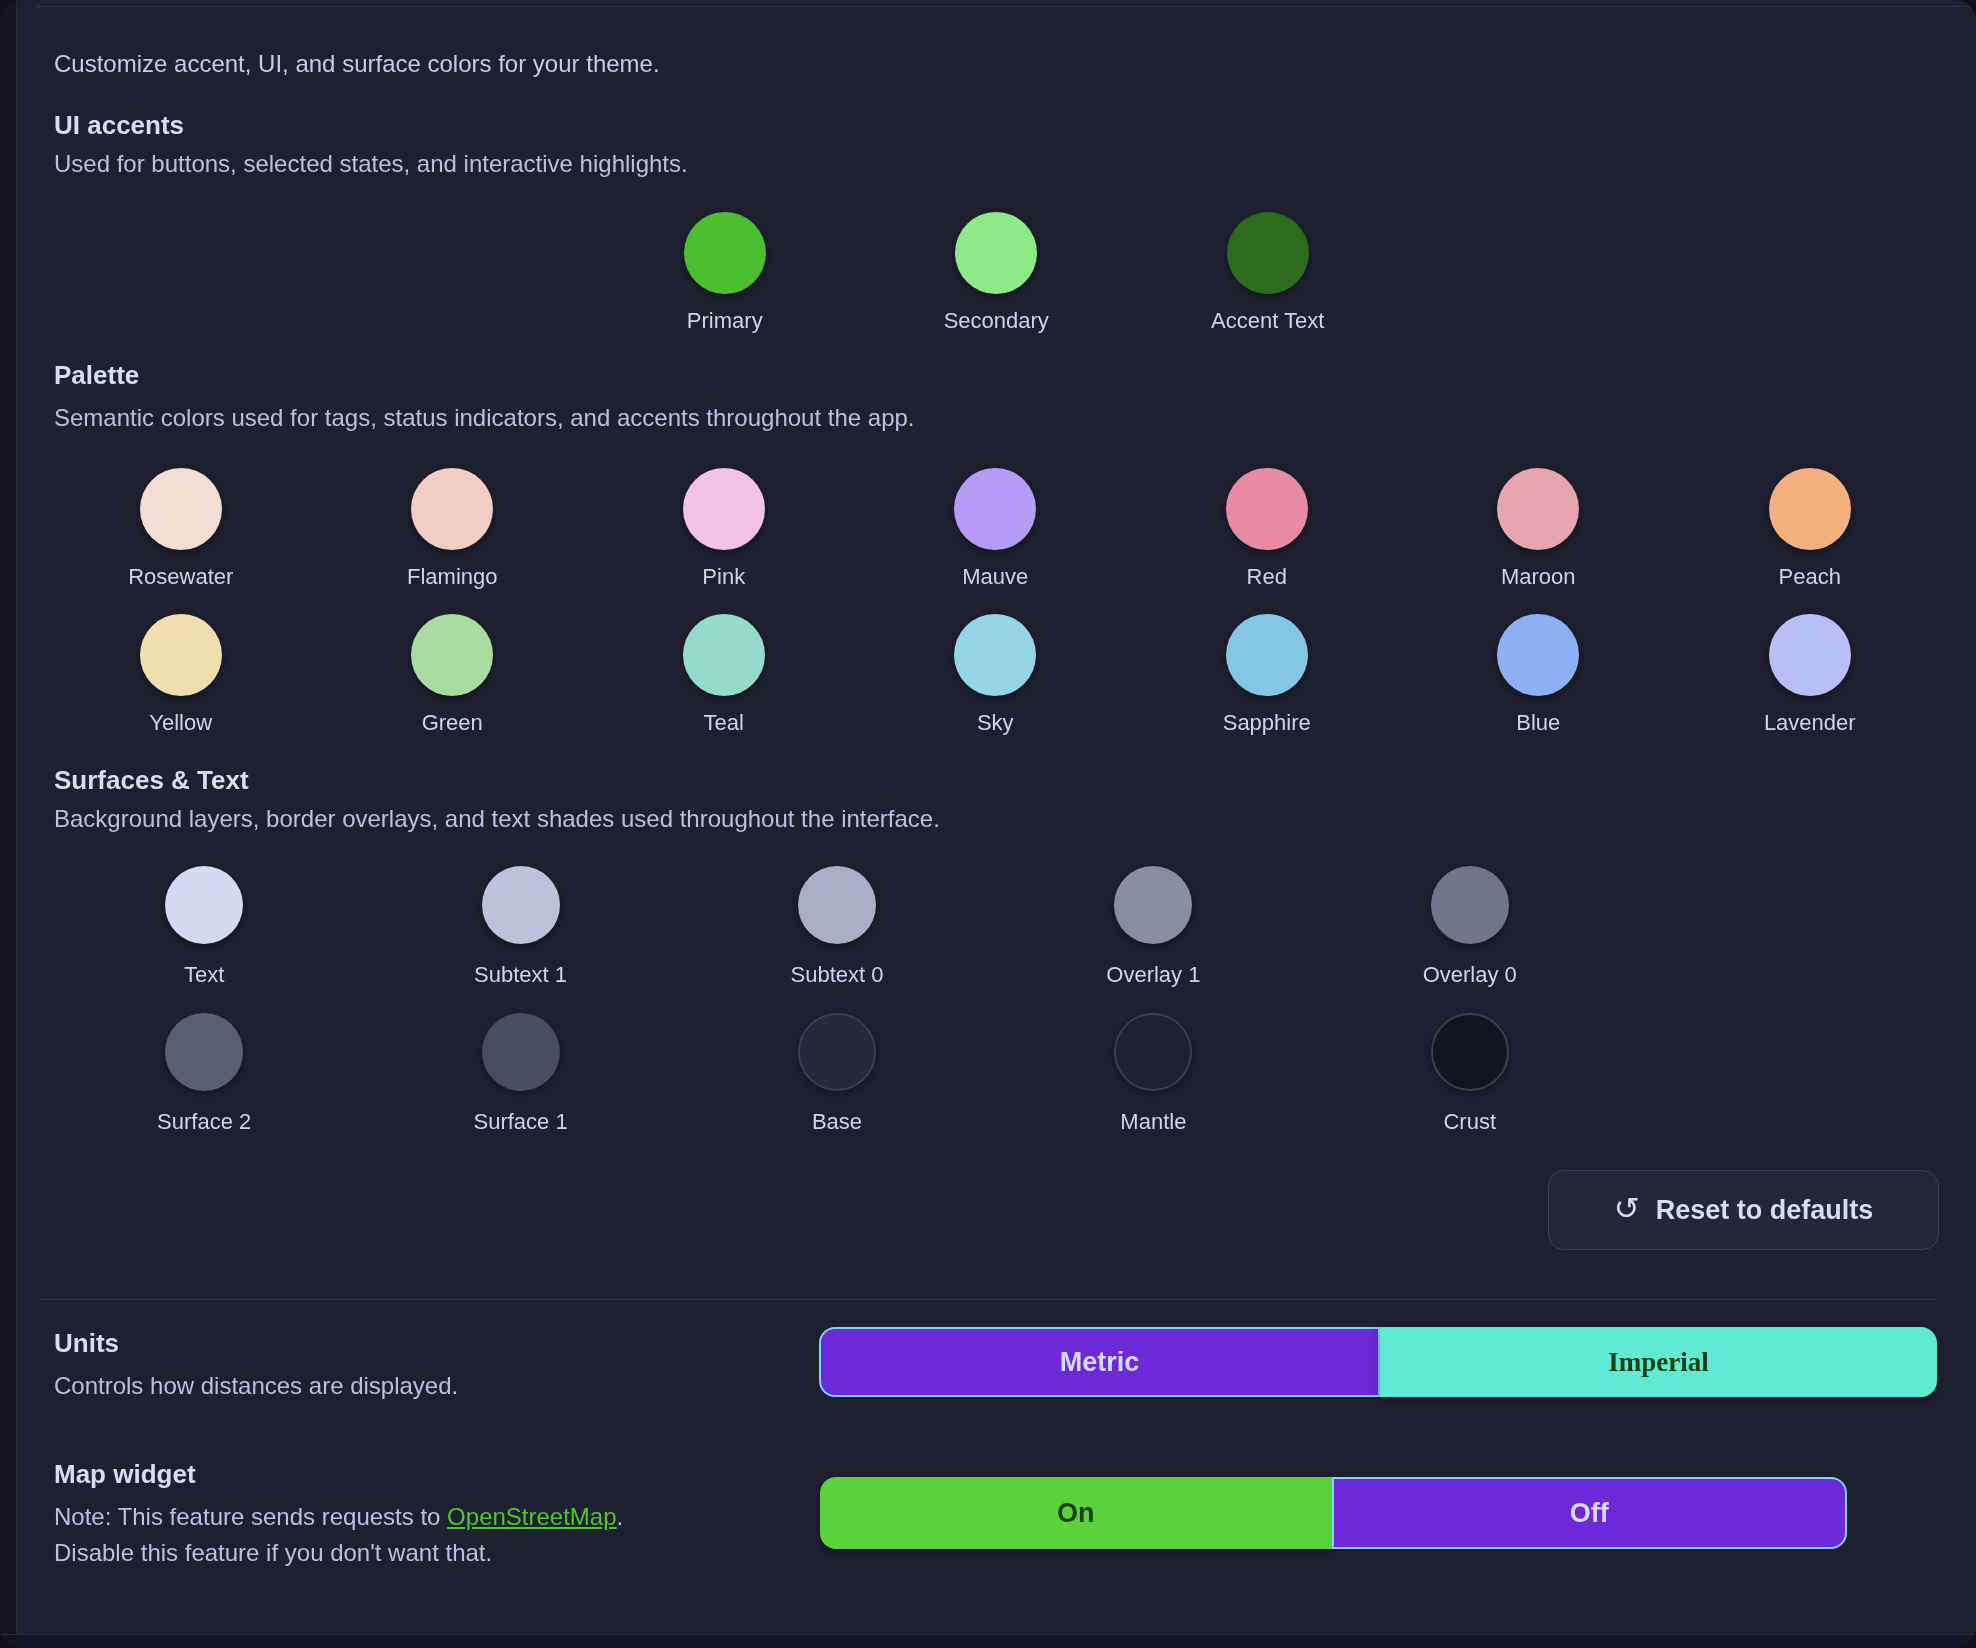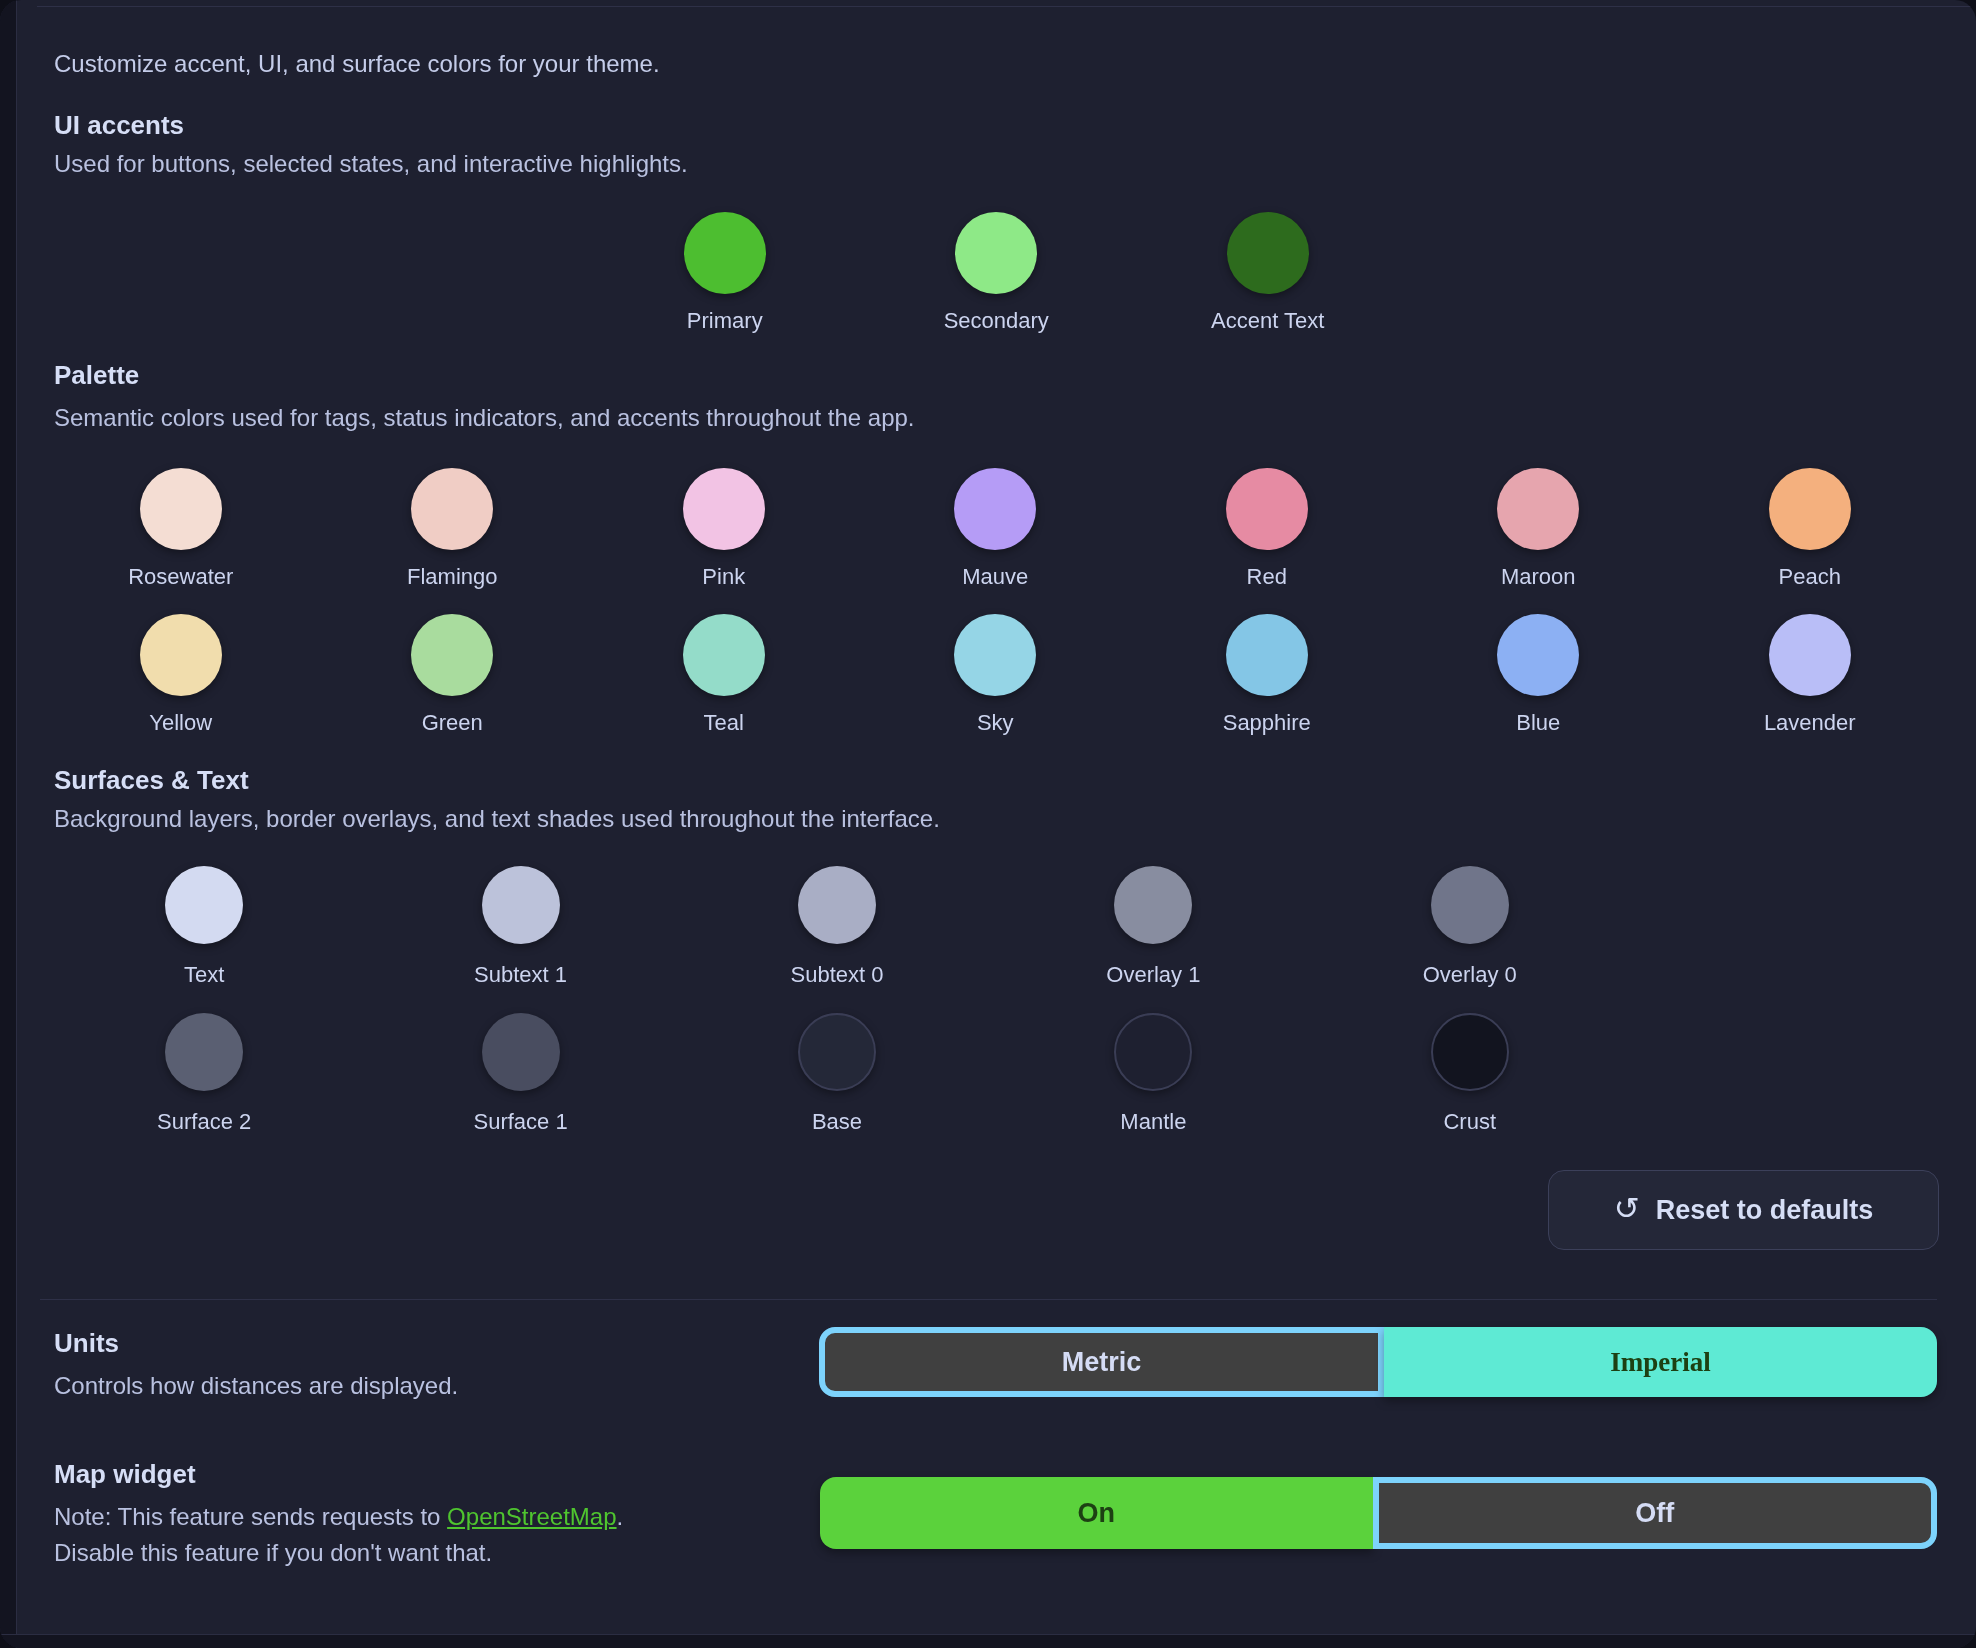--- a/index.html
+++ b/index.html
@@ -34,24 +34,24 @@
   .reset-btn{
     position:absolute;left:1548px;top:1170px;width:389px;height:78px;
     background:#242738;border:1px solid #3c405a;border-radius:16px;
     display:flex;align-items:center;justify-content:center;gap:16px;
     color:#d6def6;font-size:27px;font-weight:700;cursor:pointer;
   }
   .reset-icon{font-family:"DejaVu Sans",sans-serif;font-size:31px;font-weight:400;line-height:1;transform:translateY(-2px);}
 
   .seg-ctl{position:absolute;display:flex;}
   .seg-units{left:819px;top:1327px;width:1118px;height:70px;}
-  .seg-map{left:820px;top:1477px;width:1117px;height:72px;}
+  .seg-map{left:820px;top:1477px;width:1027px;height:72px;}
   .seg{flex:1;display:flex;align-items:center;justify-content:center;
        font-size:27px;font-weight:700;cursor:pointer;box-sizing:border-box;}
-  .seg.inactive{background:#404040;border:6px solid #7dd3fc;color:#d5dcf5;}
+  .seg.inactive{background:#6d28d9;border:2px solid #7dd3fc;color:#d5dcf5;}
   .seg.first{border-radius:16px 0 0 16px;}
   .seg.last{border-radius:0 16px 16px 0;}
   .seg.active{box-shadow:0 4px 10px rgba(0,0,0,0.35);border:none;}
 
   .note{position:absolute;left:54px;font-size:24px;color:#b9c1e0;line-height:36px;width:780px;}
   .note a{text-decoration:underline;cursor:pointer;}
 </style>
 </head>
 <body>
 

